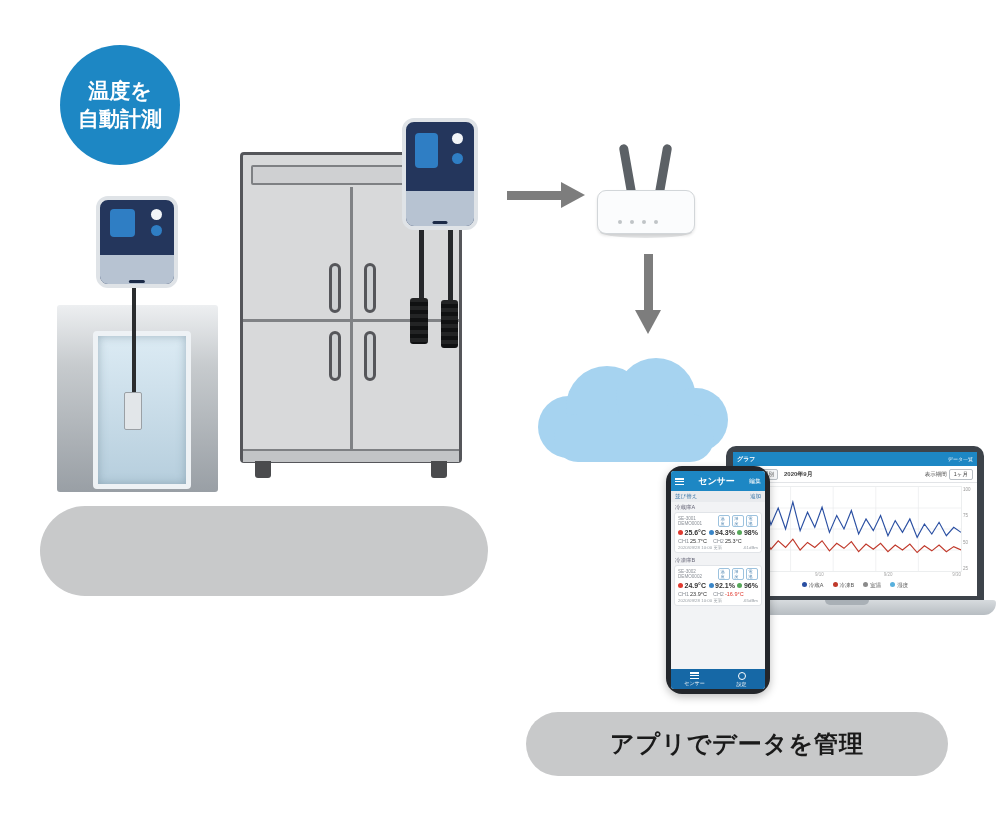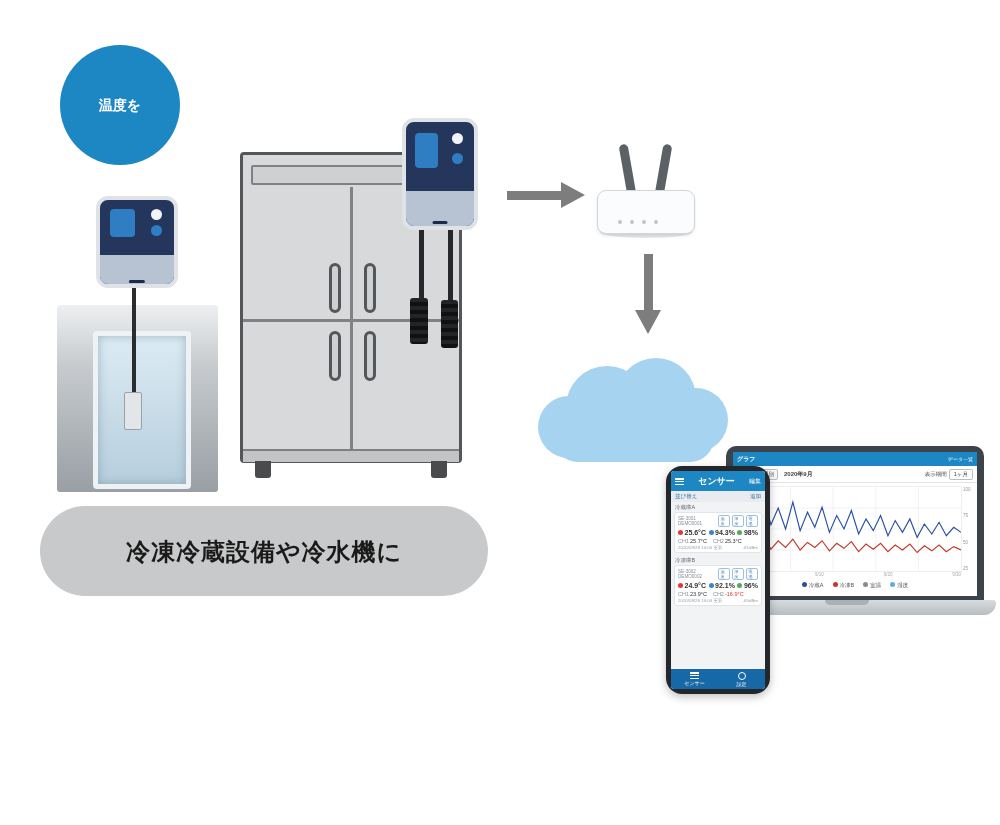--- a/index.html
+++ b/index.html
@@ -4,21 +4,21 @@
 <style>
   html,body{margin:0;padding:0;background:#fff;}
   .canvas{position:relative;width:1000px;height:825px;background:#fff;overflow:hidden;
           font-family:"Liberation Sans",sans-serif;}
   .abs{position:absolute;}
 
   
   .badge{position:absolute;border-radius:50%;background:var(--accent_blue,#1d87c4);
          color:#fff;font-weight:700;text-align:center;display:flex;flex-direction:column;
          justify-content:center;line-height:1.35;}
-  .badge-measure{left:60px;top:45px;width:120px;height:120px;font-size:14px;text-align:center;}
+  .badge-measure{left:60px;top:45px;width:120px;height:120px;font-size:21px;text-align:center;}
   .badge-cloud{left:804px;top:330px;width:112px;height:112px;font-size:20px;}
 
   
   .pill{position:absolute;background:var(--pill_gray,#c8c9ca);color:#1a1a1a;
         text-align:center;font-weight:600;letter-spacing:1px;}
   .pill-install{left:40px;top:506px;width:448px;height:90px;border-radius:45px;
                 font-size:24px;line-height:35px;display:flex;flex-direction:column;justify-content:center;}
   .pill-app{left:526px;top:712px;width:422px;height:64px;border-radius:32px;
             font-size:24px;line-height:64px;}
 
@@ -145,20 +145,21 @@
   .nav-licon{width:9px;height:7px;background:repeating-linear-gradient(180deg,#fff 0 1.6px,transparent 1.6px 2.8px);}
   .nav-gicon{width:8px;height:8px;border:1.6px solid #fff;border-radius:50%;box-sizing:border-box;}
 </style>
 </head>
 <body>
 
 <div class="canvas">
 
   <div class="badge badge-measure">
     <div>温度を</div>
+    <div>自動計測</div>
   </div>
 
   <div class="abs cooler">
     <div class="abs cooler-glass"></div>
   </div>
   <div class="abs cooler-cable"></div>
   <div class="abs cooler-probe"></div>
 
   <div class="sensor sensor-1">
     <div class="s-screen"></div>
@@ -368,16 +369,18 @@
         <span class="ph-nav-label">センサー</span>
       </div>
       <div class="ph-nav-item">
         <span class="nav-gicon"></span>
         <span class="ph-nav-label">設定</span>
       </div>
     </div>
   </div>
 
   <div class="pill pill-install">
-    <div>冷凍冷蔵設備や冷水機に</div>
+  </div>
+  <div class="pill pill-app">
+    <div>アプリでデータを管理</div>
   </div>
 
 </div>
 
 </body></html>

